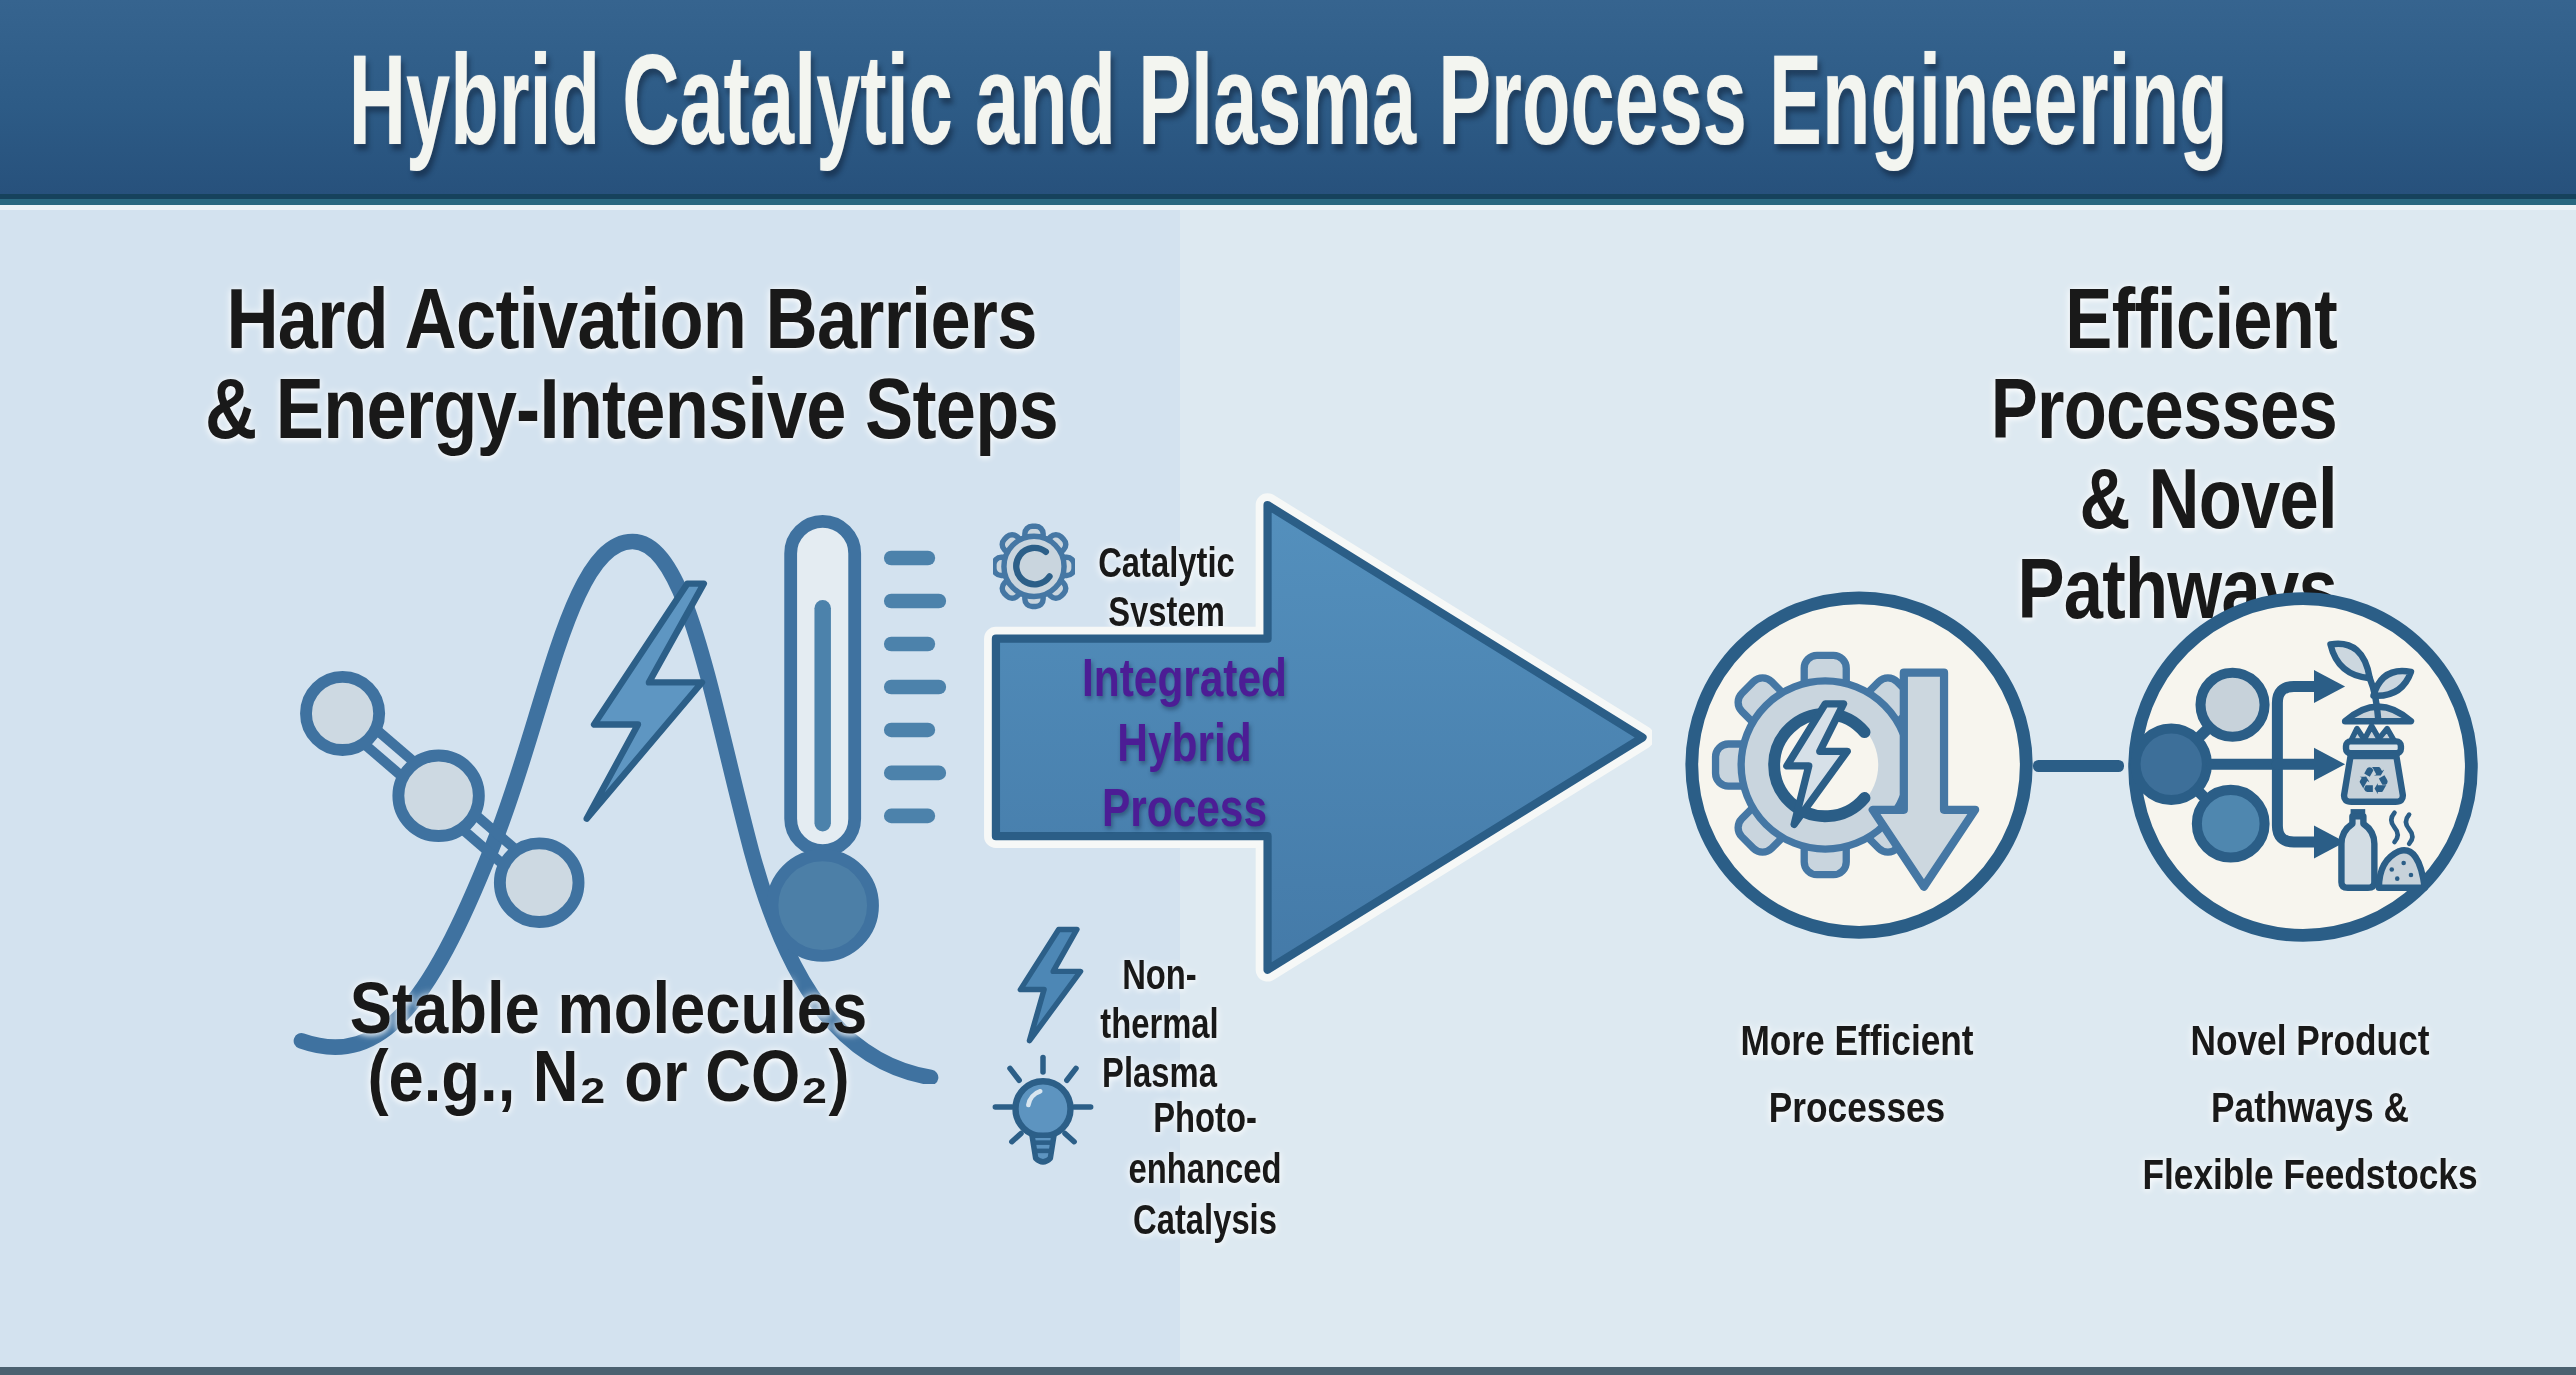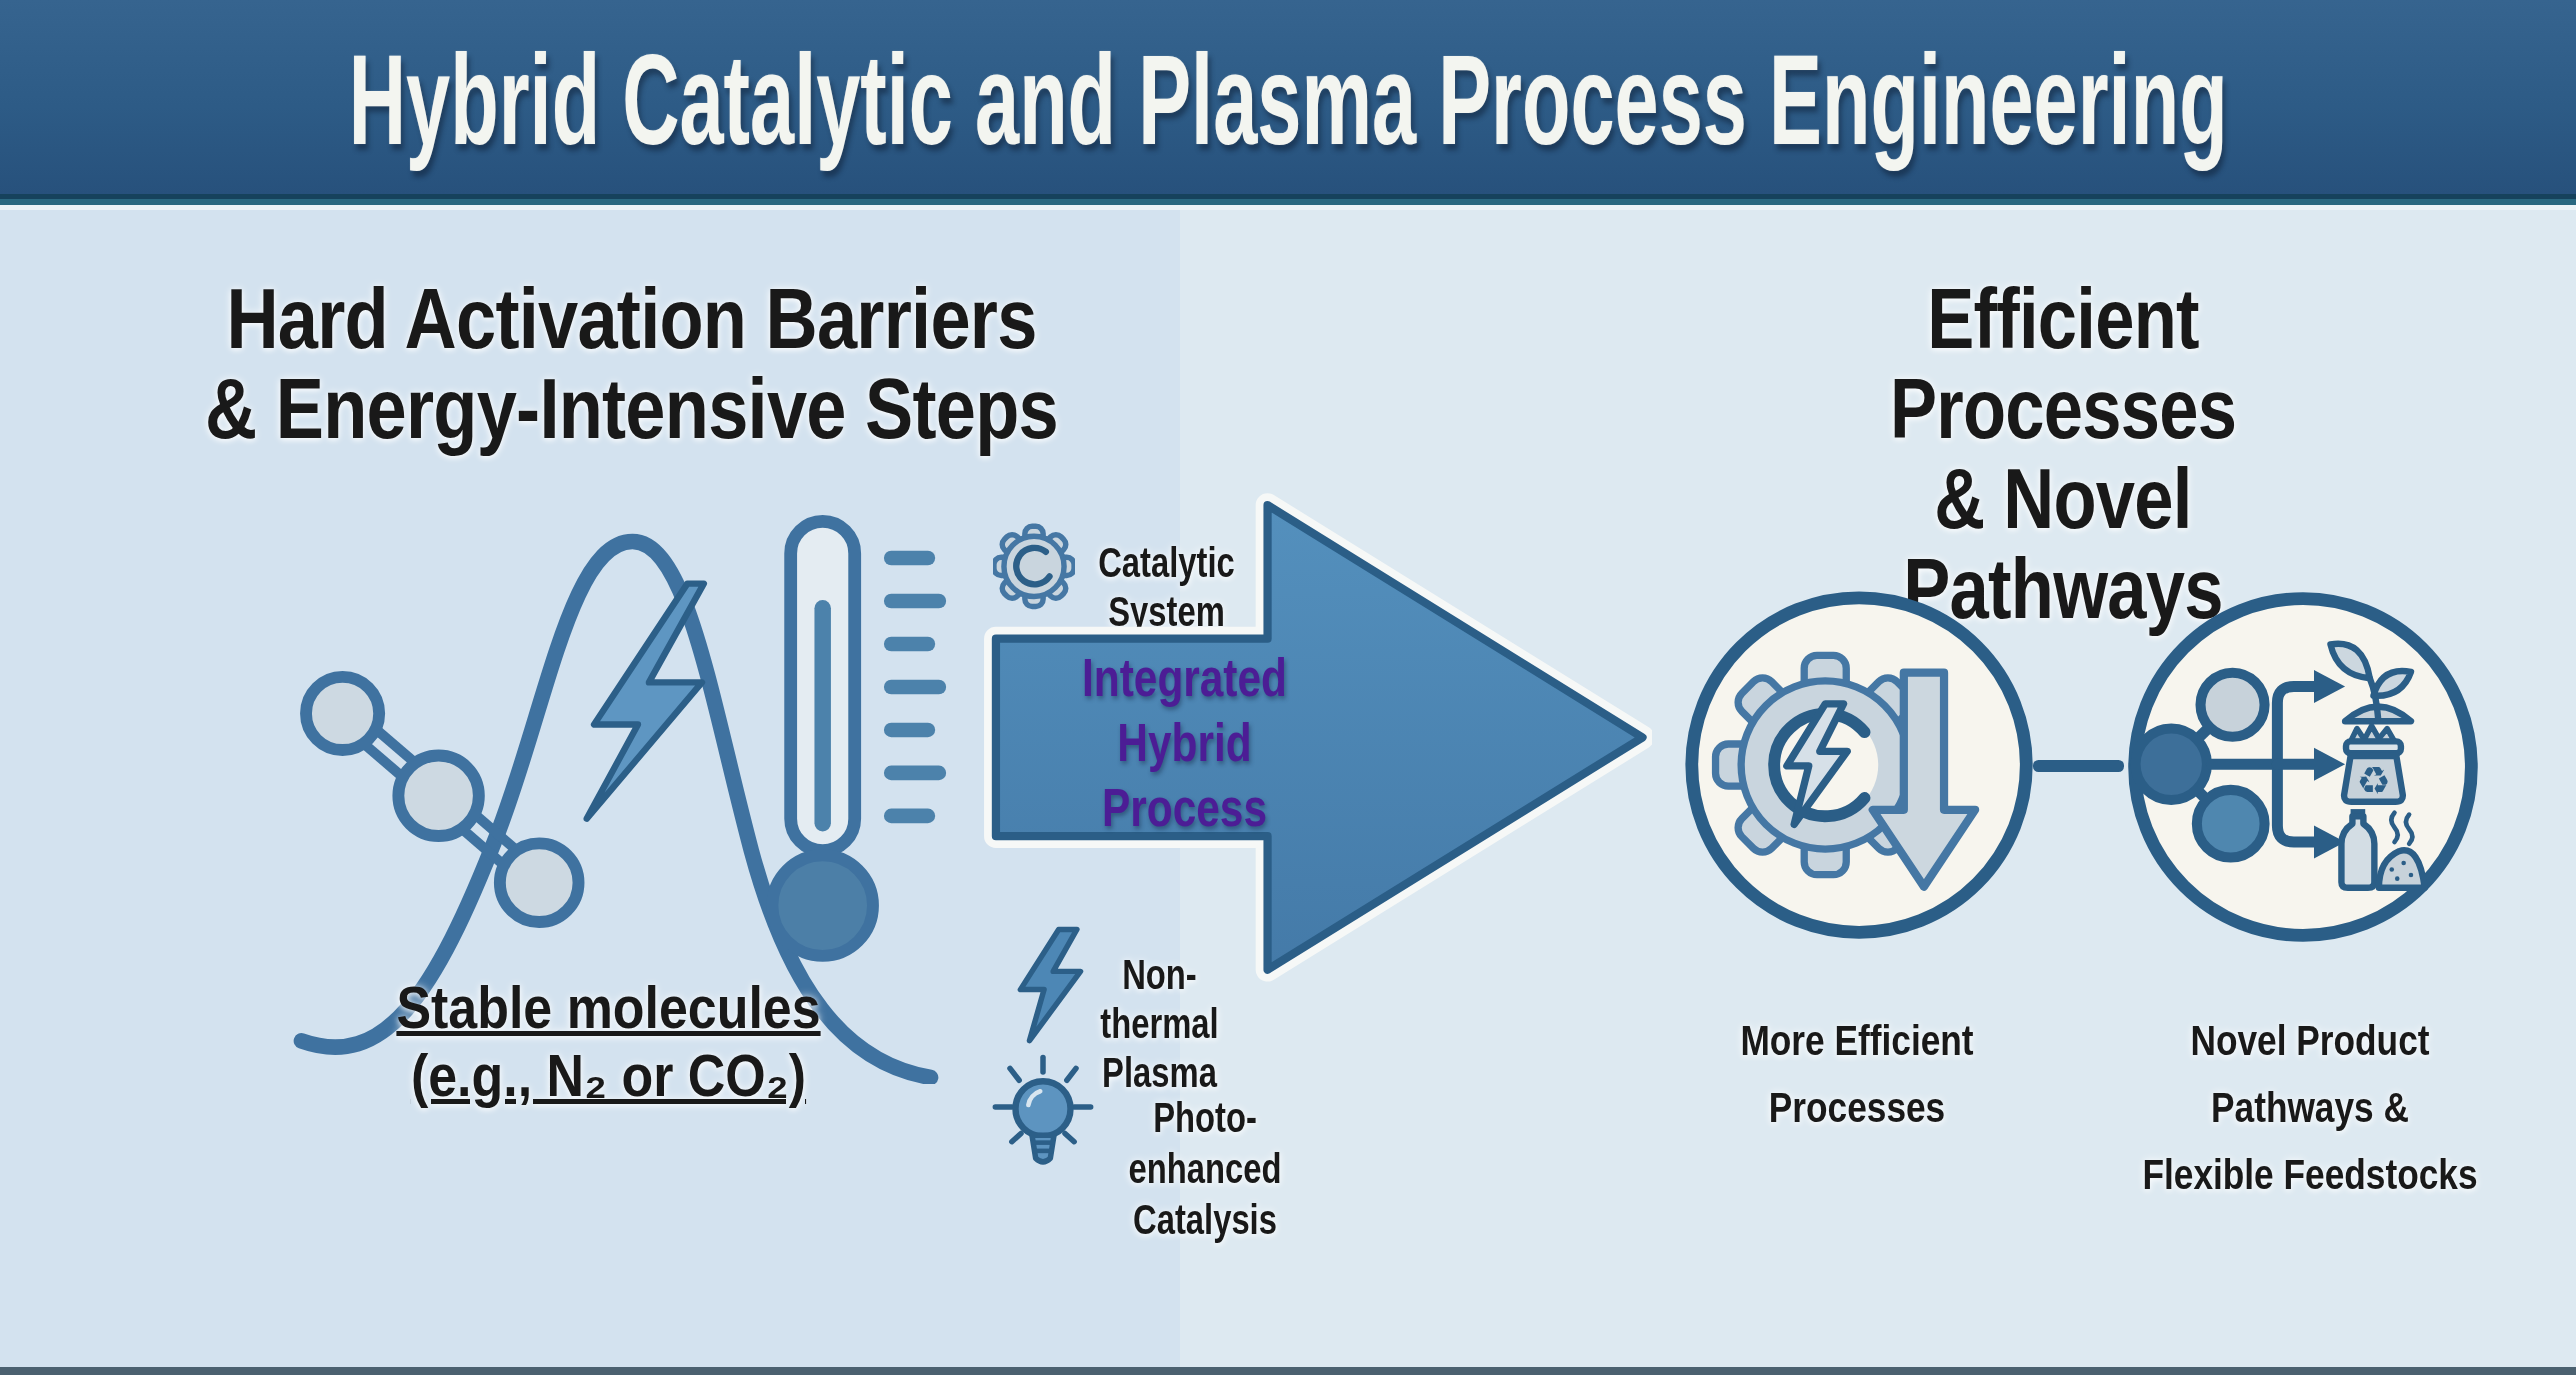--- a/index.html
+++ b/index.html
@@ -21,21 +21,21 @@
   #bg-left{left:0;top:209px;width:1180px;height:1159px;background:#d3e2ef;}
   #bg-right{left:1180px;top:209px;width:1396px;height:1159px;background:#dde9f1;}
   #bottom-strip{left:0;top:1367px;width:2576px;height:9.1px;background:#4b6170;}
   
   .tblock{text-align:center;color:#191919;font-weight:700;
           text-shadow:0 0 9.1px rgba(255,255,255,0.85), 0 1.8px 5.5px rgba(255,255,255,0.6);margin-top:24px;}
   .sqz{display:block;transform-origin:50% 0;}
   .h-side{font-size:86px;line-height:90px;letter-spacing:-0.9px;}
   .h-left .sqz{transform:scaleX(0.84);}
   .h-right .sqz{transform:scaleX(0.82);}
-  .caption{font-size:59px;line-height:68px;text-decoration:underline;}
+  .caption{font-size:72px;line-height:68px;}
   .caption .sqz{transform:scaleX(0.88);}
   .footer-l{font-size:79px;line-height:87px;letter-spacing:-0.9px;}
   .footer-l .sqz{transform:scaleX(0.84);}
   .lbl-sm{font-size:42px;line-height:49px;}
   .lbl-sm .sqz{transform:scaleX(0.78);}
   .circle-lbl{font-size:43px;line-height:67px;}
   .circle-lbl .sqz{transform:scaleX(0.82);}
   #arrow-text{font-size:53px;line-height:65px;color:#4c1d95;font-weight:700;text-align:center;
           text-shadow:1.8px 2.7px 4.6px rgba(20,40,70,0.45);}
   #arrow-text .sqz{transform:scaleX(0.80);}
@@ -167,21 +167,21 @@
     <line x1="47" y1="101" x2="73" y2="101" stroke="#2c5f88" stroke-width="5"></line>
     <line x1="49" y1="110" x2="71" y2="110" stroke="#2c5f88" stroke-width="5"></line>
   </svg>
   <div class="abs tblock lbl-sm" style="left:1068px;top:1068px;width:274px;line-height:51px;">
     <span class="sqz">
       <div>Photo-enhanced</div>
       <div>Catalysis</div>
     </span>
   </div>
 
-  <div class="abs tblock h-side h-right" style="left:1729px;top:249px;width:668px;">
+  <div class="abs tblock h-side h-right" style="left:1729px;top:249px;width:668px;text-align:right;">
     <span class="sqz">
       <div>Efficient Processes</div>
       <div>&amp; Novel Pathways</div>
     </span>
   </div>
 
   <svg class="abs" style="left:1679px;top:585px;" width="361" height="361" viewBox="0 0 395 395">
     <circle cx="197" cy="197" r="183" fill="#f7f5ee" stroke="#2b5e87" stroke-width="14"></circle>
     <g fill="#c9d5de" stroke="#4577a4" stroke-width="8">
       <rect x="40" y="174" width="240" height="46" rx="14"></rect>

